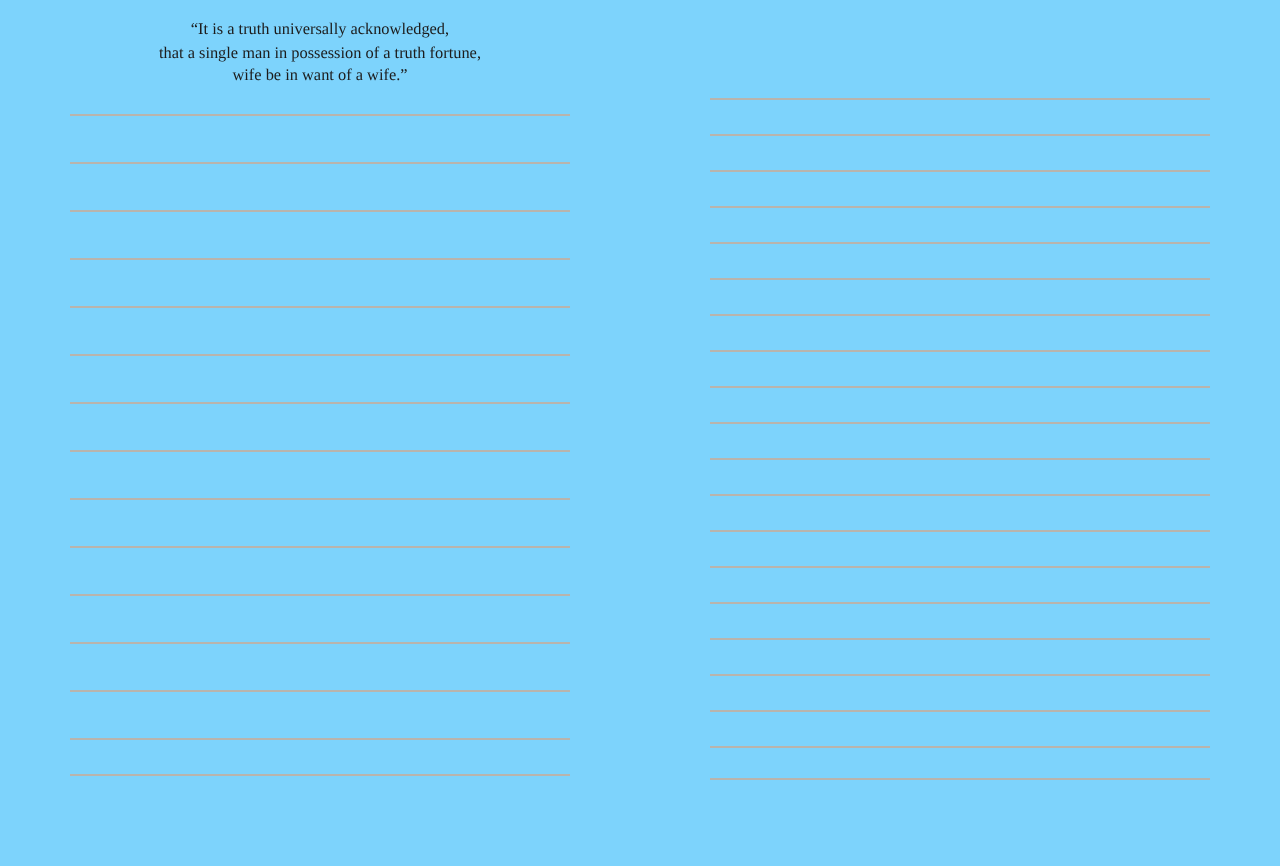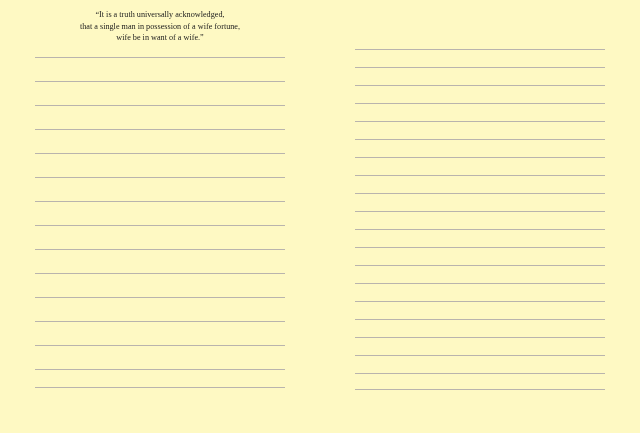--- a/index.html
+++ b/index.html
@@ -4,21 +4,21 @@
 <style>
   html, body {
     margin: 0;
     padding: 0;
     background: #ffffff;
   }
   .page {
     position: relative;
     width: 640px;
     height: 433px;
-    background: #fef9c3;
+    background: #7dd3fc;
     overflow: hidden;
     font-family: "Liberation Serif", serif;
   }
   .columns {
     position: absolute;
     left: 0;
     top: 0;
     width: 640px;
     height: 433px;
   }
@@ -63,21 +63,21 @@
 
 <div class="page">
 
   <div class="columns">
     <div class="column left"></div>
     <div class="column right"></div>
   </div>
 
   <div class="quote">
     <span class="quote-line">“It is a truth universally acknowledged,</span>
-    <span class="quote-line">that a single man in possession of a wife fortune,</span>
+    <span class="quote-line">that a single man in possession of a truth fortune,</span>
     <span class="quote-line">wife be in want of a wife.”</span>
   </div>
 
   <div id="rules-layer">
       <div class="rule left" style="top: 57px; width: 250px; left: 35px; border-top-color: rgb(185, 180, 173);"></div>
       <div class="rule left" style="top: 81px; width: 250px; left: 35px; border-top-color: rgb(185, 180, 173);"></div>
       <div class="rule left" style="top: 105px; width: 250px; left: 35px; border-top-color: rgb(185, 180, 173);"></div>
       <div class="rule left" style="top: 129px; width: 250px; left: 35px; border-top-color: rgb(185, 180, 173);"></div>
       <div class="rule left" style="top: 153px; width: 250px; left: 35px; border-top-color: rgb(185, 180, 173);"></div>
       <div class="rule left" style="top: 177px; width: 250px; left: 35px; border-top-color: rgb(185, 180, 173);"></div>

